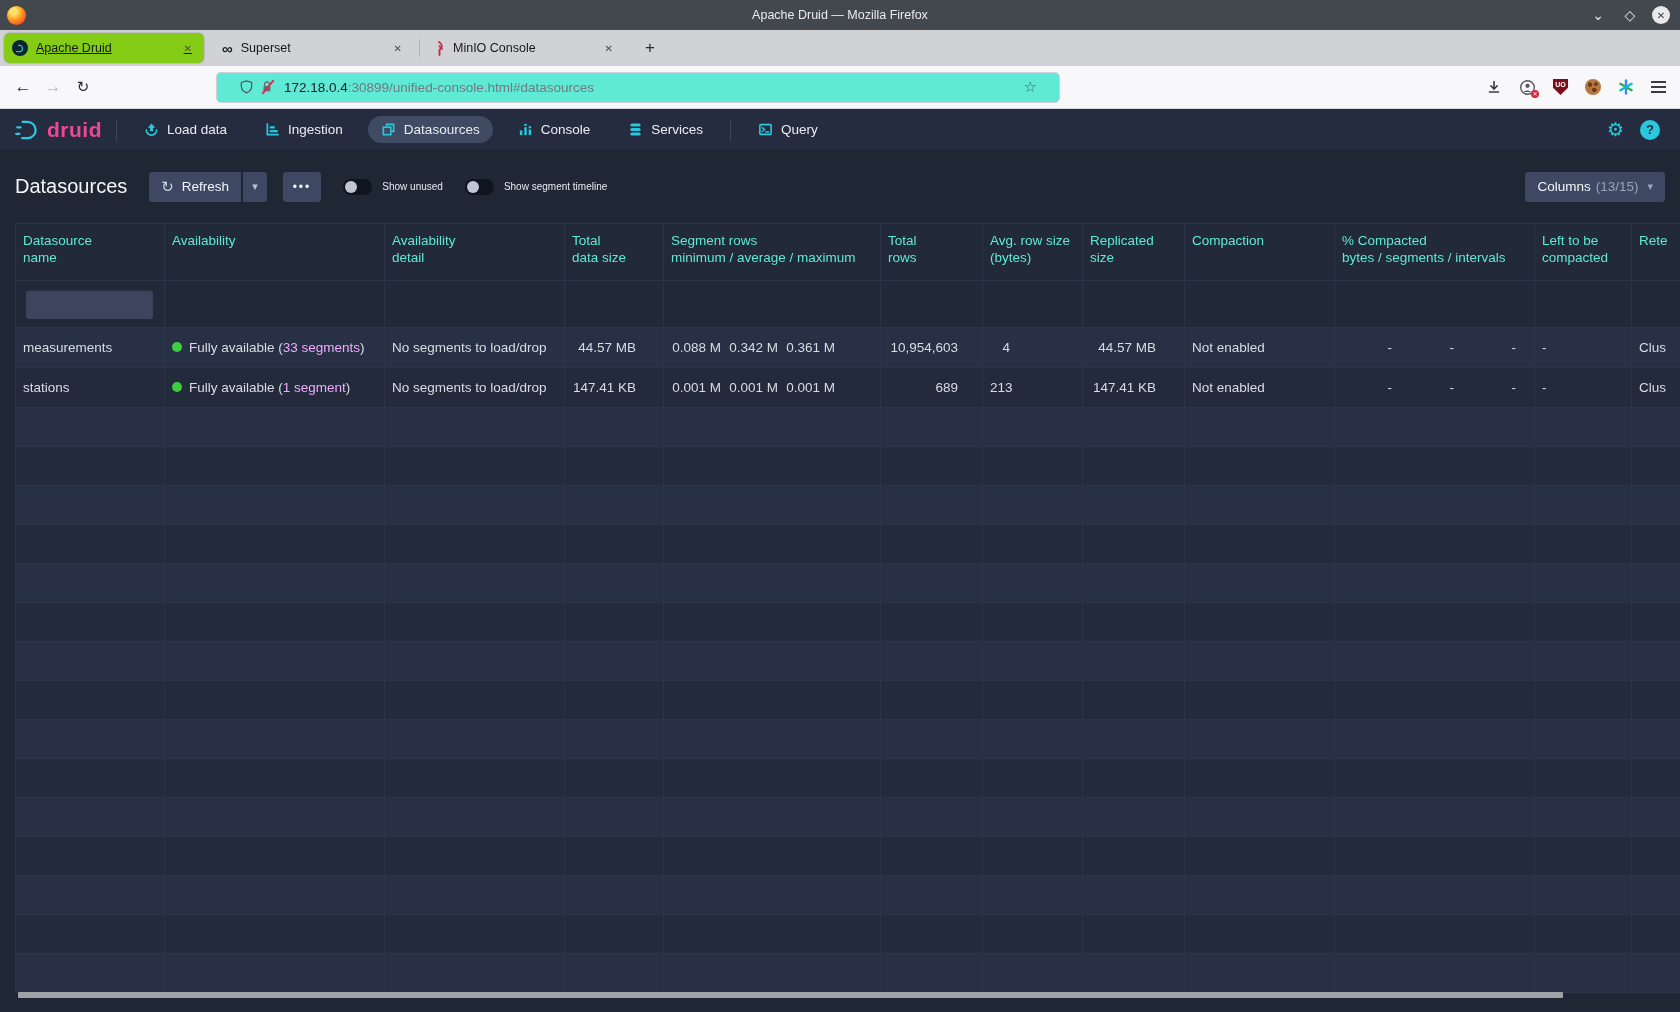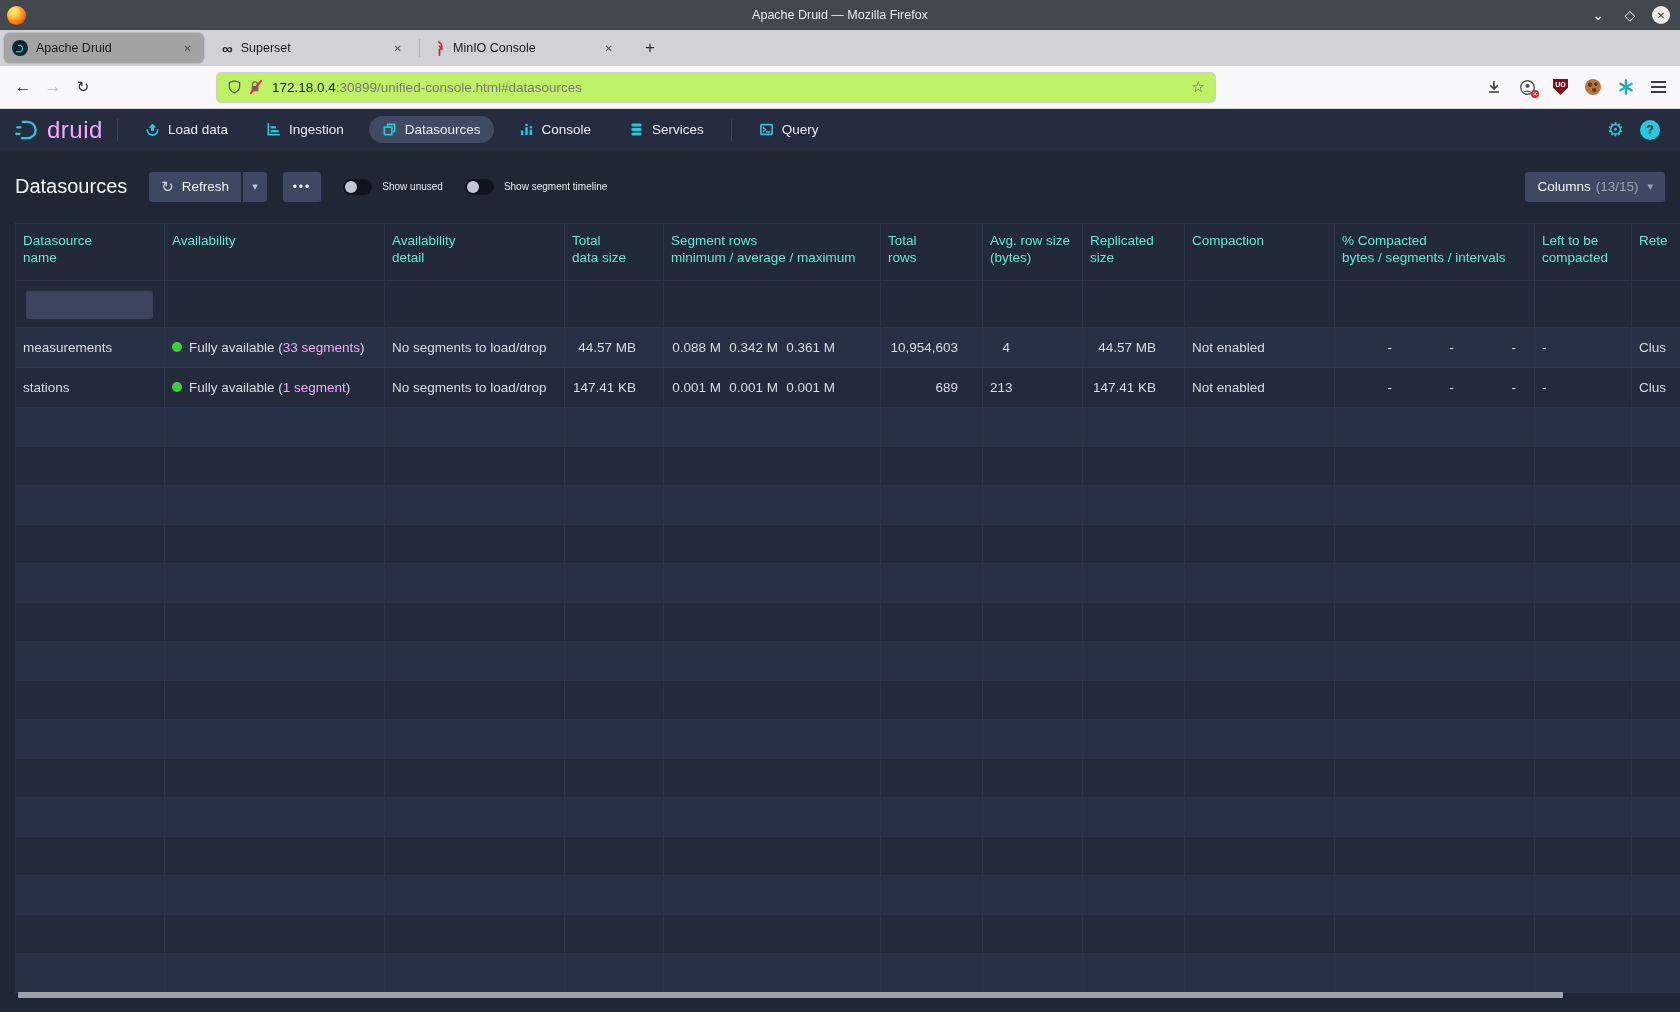--- a/index.html
+++ b/index.html
@@ -12,35 +12,35 @@
              background:radial-gradient(circle at 35% 30%, #ffe066 0 18%, #ff9d1c 45%, #f3542d 75%, #d92d49 100%); }
   .win-title { position:absolute; left:0; right:0; text-align:center; color:#e9ebee; font-size:12.5px; }
   .win-controls { margin-left:auto; display:flex; align-items:center; gap:12px; padding-right:10px; z-index:2; }
   .win-btn { color:#e3e6ea; font-size:14px; width:20px; text-align:center; cursor:default; }
   .win-close { width:18px; height:18px; border-radius:50%; background:#e9e9ec; color:#3a3d42; font-size:10px;
                display:flex; align-items:center; justify-content:center; }
 
   
   .tabbar { height:36px; background:#d1d2d6; display:flex; align-items:center; position:relative; }
   .tab { height:30px; width:200px; display:flex; align-items:center; padding:0 8px; font-size:12.5px; color:#17171c; position:relative; }
-  .tab.active { background:#a3a3a3; border-radius:6px; margin-left:4px; box-shadow:0 0 2px rgba(0,0,0,.35); }
+  .tab.active { background:#84cc16; border-radius:6px; margin-left:4px; box-shadow:0 0 2px rgba(0,0,0,.35);text-decoration:underline; }
   .tab .title { margin-left:8px; flex:1; white-space:nowrap; overflow:hidden; }
   .tab .close { color:#4c4c52; font-size:10px; padding:2px 4px; }
   .tab-sep { width:1px; height:18px; background:#b2b3b8; margin:0 5px; }
   .fav-druid { width:16px; height:16px; border-radius:50%; background:#0c2430; display:flex; align-items:center; justify-content:center; flex:none; }
   .fav-superset { font-size:15px; font-weight:bold; color:#1f1f24; line-height:1; flex:none; }
   .newtab { font-size:17px; color:#2a2a2f; margin-left:14px; padding:0 6px; }
 
   
   .toolbar { height:43px; background:#f8f8fa; border-bottom:1px solid #d7d7db; display:flex; align-items:center; }
   .nav-btn { font-size:17px; color:#2c2c31; width:30px; text-align:center; }
   .nav-btn.disabled { color:#b7b7bd; }
   .nav-btn.reload { font-size:15px; }
-  .urlbar { width:1000px; height:31px; margin-left:118px; background:#bef264; border:1px solid #cfcfd8;
-            border-radius:5px; display:flex; align-items:center; padding:0 10px; }
+  .urlbar { width:844px; height:31px; margin-left:118px; background:#5eead4; border:1px solid #cfcfd8;
+            border-radius:5px; display:flex; align-items:center; padding:0 22px; }
   .url-text { font-size:13.5px; margin-left:8px; flex:1; white-space:nowrap; overflow:hidden; }
   .url-host { color:#1b1b21; }
   .url-rest { color:#77777e; }
   .star { color:#59595f; font-size:15px; }
   .tb-icons { display:flex; align-items:center; gap:17px; margin-left:auto; padding-right:14px; }
   .lock-wrap { position:relative; width:16px; height:16px; margin-left:6px; flex:none; }
   .lock-slash { position:absolute; left:-1px; top:7px; width:18px; height:2px; background:#e2284f; transform:rotate(-50deg); border-radius:1px; }
   .ublock { width:15px; height:16px; background:#7c0f1e; clip-path:polygon(0 0,100% 0,100% 55%,50% 100%,0 55%);
             color:#fff; font-size:7px; font-weight:bold; text-align:center; line-height:11px; }
   .cookie { width:16px; height:16px; border-radius:50%;
@@ -50,21 +50,21 @@
                        #b5773f; }
   .hamburger { display:flex; flex-direction:column; gap:3px; }
   .hamburger span { display:block; width:15px; height:2px; background:#3a3a40; }
   .profile-wrap { position:relative; }
   .badge { position:absolute; right:-3px; bottom:-2px; width:8px; height:8px; border-radius:50%; background:#d7273e;
            color:#fff; font-size:6px; line-height:8px; text-align:center; }
 
   
   .navbar { height:41px; background:#262c3f; display:flex; align-items:center; padding:0 14px; }
   .brand { display:flex; align-items:center; gap:7px; }
-  .brand-word { color:#f0abfc; font-size:24px; letter-spacing:.5px; }
+  .brand-word { color:#ec4899; font-size:21px; letter-spacing:.5px;font-weight:bold; }
   .nav-sep { width:1px; height:22px; background:#3d455b; margin:0 14px; }
   .nav-item { display:flex; align-items:center; gap:8px; color:#e9edf3; font-size:13.5px; padding:6px 13px; border-radius:16px; }
   .nav-item.active { background:#404a63; }
   .nav-right { margin-left:auto; display:flex; align-items:center; gap:16px; padding-right:6px; }
   .gear { color:#29c8dc; font-size:19px; }
   .help { width:20px; height:20px; border-radius:50%; background:#29c8dc; color:#262c3f; font-weight:bold;
           font-size:13px; display:flex; align-items:center; justify-content:center; }
 
   
   .page-header { display:flex; align-items:center; padding:16px 15px 0 15px; height:57px; }

